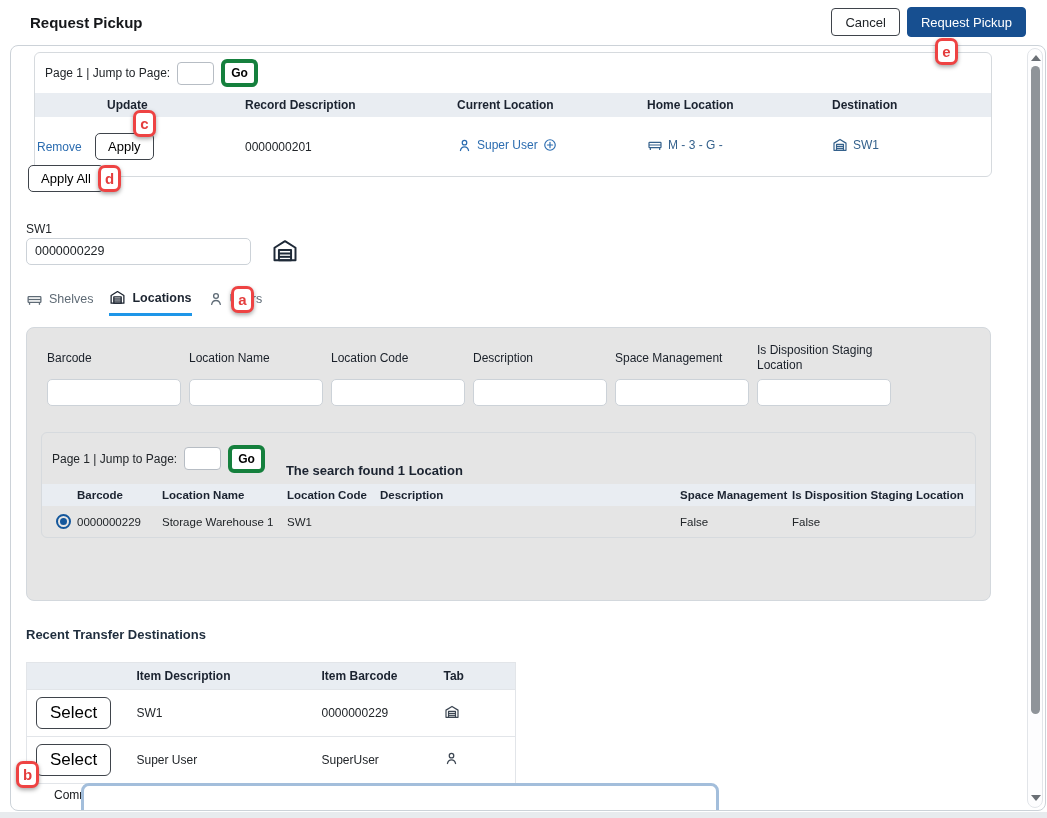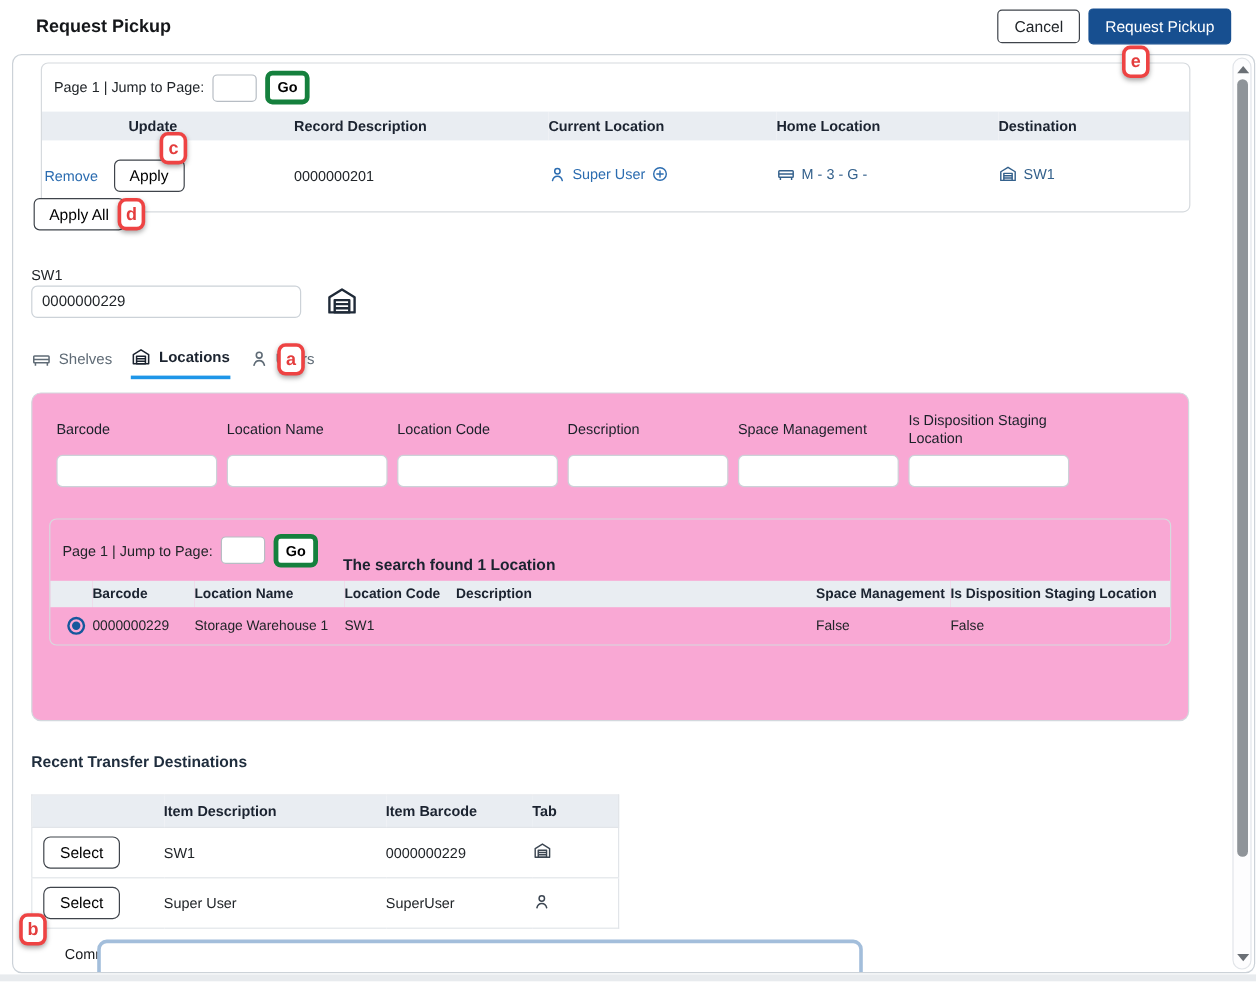--- a/index.html
+++ b/index.html
@@ -53,21 +53,21 @@
   .apply-all { position:absolute; left:17px; top:119px; background:#fff; border:1px solid #3f444b; border-radius:5px; padding:5px 12px; font-size:13px; font-family:inherit; cursor:pointer; }
   .instruction { position:absolute; left:15px; top:157px; font-size:11.5px; color:#212529; }
   .sw1-label { position:absolute; left:15px; top:176px; font-size:12px; color:#212529; }
   .dest-row { position:absolute; left:15px; top:191px; display:flex; align-items:center; gap:20px; }
   .dest-input { width:225px; height:27px; border:1px solid #ccd2d8; border-radius:5px; padding:0 8px; font-size:12.5px; font-family:inherit; outline:none; color:#212529; }
   
   .tabs { position:absolute; left:15px; top:243px; display:flex; gap:16px; align-items:center; }
   .tab { display:flex; align-items:center; gap:6px; padding-bottom:7px; color:#5f6b76; font-size:12.5px; cursor:pointer; }
   .tab.active { color:#1c2430; font-weight:700; border-bottom:3px solid #1e96e8; }
   
-  .search-box { position:absolute; left:15px; top:281px; width:965px; height:274px; border:1px solid #d3d8dd; border-radius:8px; background:#f9a8d4; padding:15px 14px; }
+  .search-box { position:absolute; left:15px; top:281px; width:965px; height:274px; border:1px solid #d3d8dd; border-radius:8px; background:#e5e5e5; padding:15px 14px; }
   .fields-labels { display:grid; grid-template-columns:repeat(6,134px); column-gap:8px; margin-left:6px; align-items:center; min-height:28px; }
   .field-label { font-size:12px; color:#1a2029; line-height:1.25; }
   .fields-inputs { display:grid; grid-template-columns:repeat(6,134px); column-gap:8px; margin-left:6px; margin-top:6px; }
   .field-input { height:27px; border:1px solid #ccd2d8; border-radius:5px; outline:none; font-family:inherit; padding:0 6px; }
   .btn-row { display:flex; align-items:center; gap:7px; margin-left:6px; margin-top:15px; }
   .btn-search { background:#174f90; border:1px solid #174f90; border-radius:6px; color:#fff; padding:6px 13px; font-size:12.5px; font-family:inherit; cursor:pointer; }
   .btn-clear, .btn-switch { background:#fff; border:1px solid #3f444b; border-radius:6px; padding:5px 11px; font-size:12.5px; font-family:inherit; cursor:pointer; }
   .rollover { font-weight:700; text-decoration:underline; color:#212529; margin:0 4px; cursor:pointer; font-size:12px; }
   .results-box { margin-top:26px; border:1px solid #d6dade; border-radius:6px; }
   .summary { font-weight:700; font-size:13px; margin-left:14px; color:#1b2330;margin-top:24px; }
@@ -76,21 +76,21 @@
   .t2 th { padding:5px 0; font-size:11.5px; }
   .t2 td { padding:6px 0; height:31px; vertical-align:middle; font-size:11.5px; }
   .radio { width:15px; height:15px; border:2px solid #14579c; border-radius:50%; display:inline-flex; align-items:center; justify-content:center; margin-left:14px; }
   .radio .dot { width:7px; height:7px; background:#14579c; border-radius:50%; }
   
   .recent-title { position:absolute; left:15px; top:581px; font-size:13px; font-weight:700; color:#1f2d3d; }
   .recent-table { position:absolute; left:15px; top:616px; width:490px; border:1px solid #e2e5e9; }
   .recent-table thead tr { background:#e9edf2; }
   .recent-table th { padding:6px 0; }
   .recent-table td { padding:7px 0; height:40px; vertical-align:middle; border-top:1px solid #e2e5e9; }
-  .btn-select { background:#fff; border:1px solid #3f444b; border-radius:6px; padding:5px 13px; font-size:13px; font-family:inherit; cursor:pointer; margin-left:9px; }
+  .btn-select { background:#fff; border:1px solid #3f444b; border-radius:6px; padding:5px 13px; font-size:17px; font-family:inherit; cursor:pointer; margin-left:9px; }
   
   .comments-label { position:absolute; left:43px; top:742px; font-size:12px; color:#15171a; }
   .comments-box { position:absolute; left:70px; top:737px; width:638px; height:70px; border:3px solid #a3bedb; border-radius:8px; outline:none; resize:none; font-family:inherit; font-size:12px; padding:6px; }
   
   .ann {
     position:absolute; width:23px; height:27px; background:#fff;
     border:3px solid #ee4343; border-radius:7px; color:#e43d3d;
     display:flex; align-items:center; justify-content:center;
     font-size:15px; font-weight:700; box-shadow:0 2px 4px rgba(0,0,0,0.35); z-index:50;
   }

